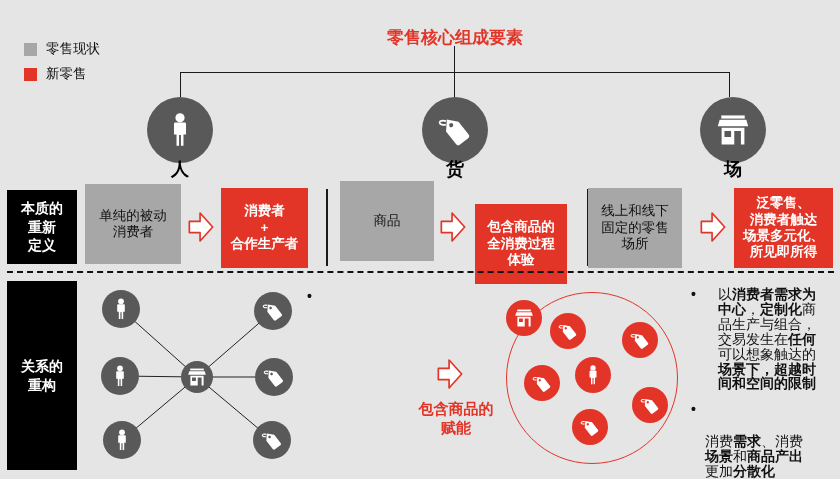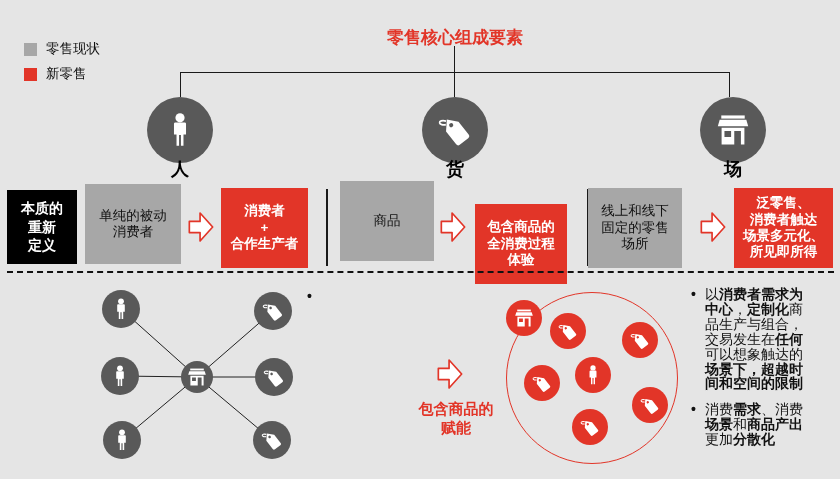--- a/index.html
+++ b/index.html
@@ -128,20 +128,22 @@
   <svg class="abs" style="left:699px;top:207px;" width="28" height="40" viewBox="0 0 30 40">
       <use href="#sym-arrow"></use>
     </svg>
   <div class="box red-box" style="left:734px;top:188px;width:99px;height:80px;">泛零售、
 消费者触达
 场景多元化、
 所见即所得</div>
 
   <div class="dashed" style="left:7px;top:271px;width:827px;"></div>
 
+  <div class="box black-box" style="left:7px;top:281px;width:70px;height:189px;">关系的
+重构</div>
 
   <svg class="abs" style="left:96px;top:286px;" width="200" height="176" viewBox="0 0 200 176">
     <g stroke="#222" stroke-width="1">
       <line x1="101" y1="91" x2="25" y2="23"></line>
       <line x1="101" y1="91" x2="24" y2="90"></line>
       <line x1="101" y1="91" x2="26" y2="154"></line>
       <line x1="101" y1="91" x2="177" y2="25"></line>
       <line x1="101" y1="91" x2="178" y2="91"></line>
       <line x1="101" y1="91" x2="176" y2="154"></line>
     </g>
@@ -205,20 +207,20 @@
       </svg>
   </div>
   <div class="circle c-red" style="left:572px;top:409px;width:36px;height:36px;">
     <svg class="ic" width="22" height="22" viewBox="0 0 24 24">
         <use href="#sym-tag"></use>
       </svg>
   </div>
 
   <div class="bullet" style="left:691px;top:287px;width:150px;">
     <span class="mk">•</span>
-    <div class="rich" style="width:106px;"><span>以</span><span class="b">消费者需求为中心</span><span>，</span><span class="b">定制化</span><span>商品生产与组合，交易发生在</span><span class="b">任何</span><span>可以想象触达的</span><span class="b">场景下，超越时间和空间的限制</span></div>
+    <div class="rich" style="width:106px;margin-left:13px;"><span>以</span><span class="b">消费者需求为中心</span><span>，</span><span class="b">定制化</span><span>商品生产与组合，交易发生在</span><span class="b">任何</span><span>可以想象触达的</span><span class="b">场景下，超越时间和空间的限制</span></div>
   </div>
   <div class="bullet" style="left:691px;top:402px;width:150px;">
     <span class="mk">•</span>
-    <div class="rich" style="width:106px;"><span>消费</span><span class="b">需求</span><span>、消费</span><span class="b">场景</span><span>和</span><span class="b">商品产出</span><span>更加</span><span class="b">分散化</span></div>
+    <div class="rich" style="width:106px;margin-top:32px;"><span>消费</span><span class="b">需求</span><span>、消费</span><span class="b">场景</span><span>和</span><span class="b">商品产出</span><span>更加</span><span class="b">分散化</span></div>
   </div>
 
 </div>
 
 </body></html>

